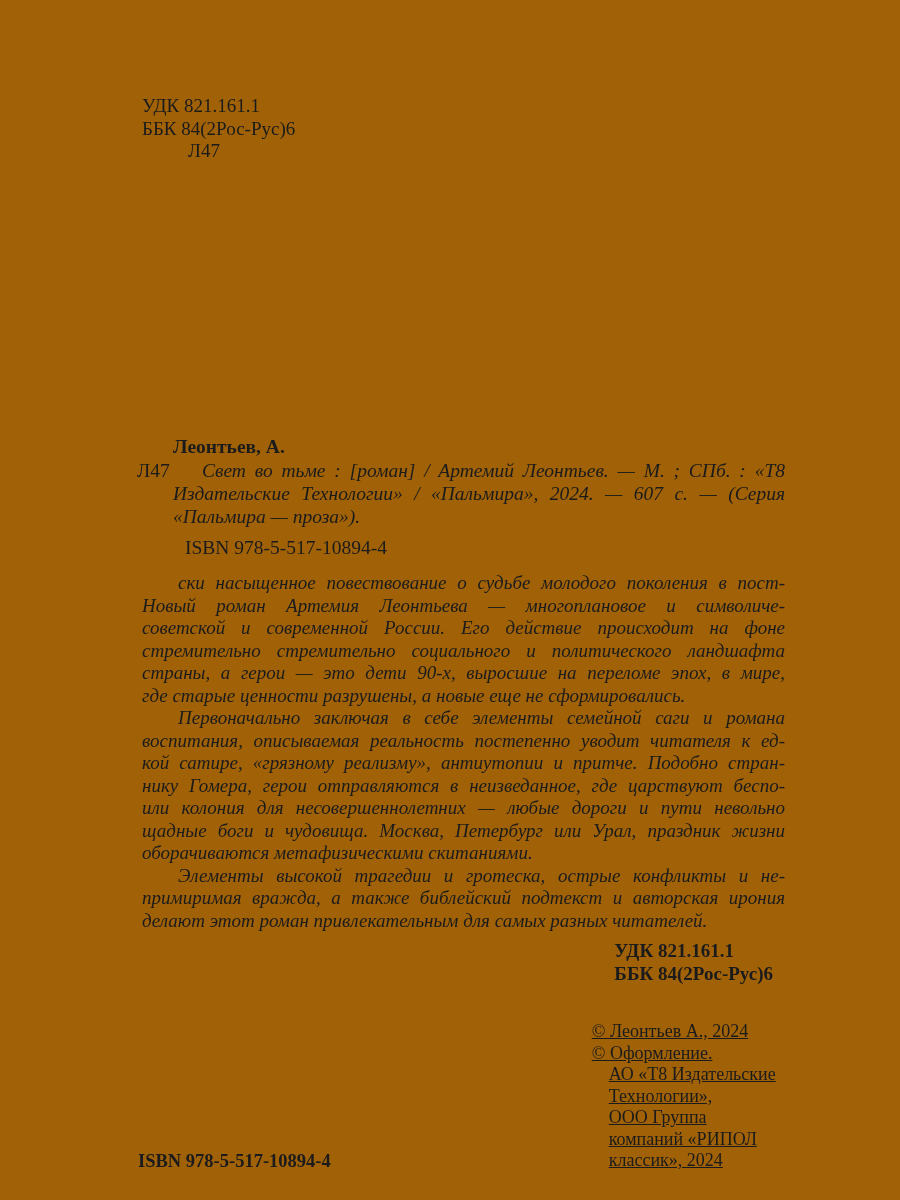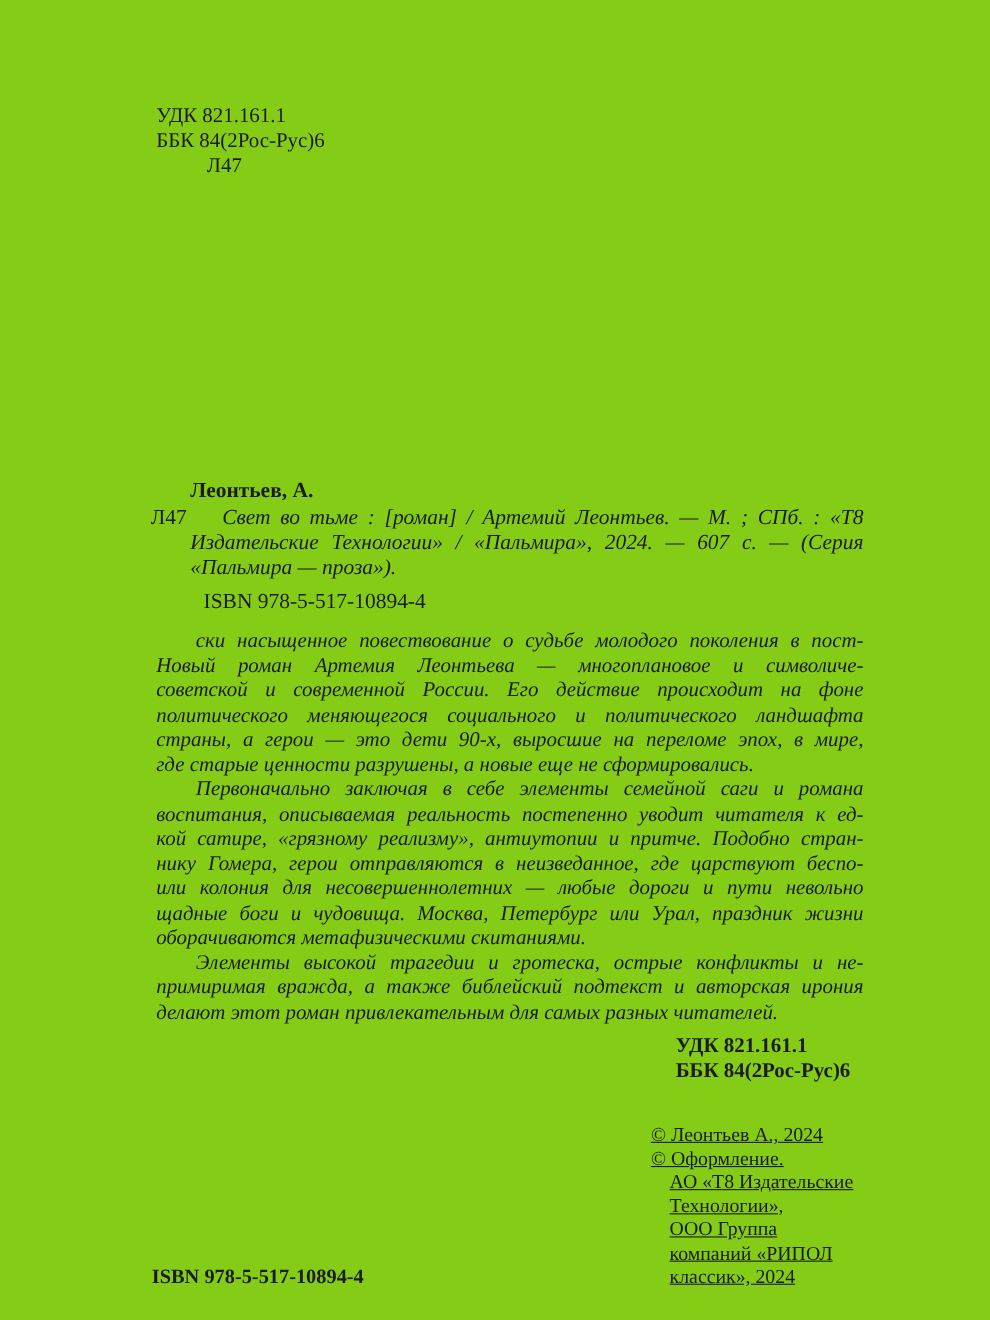--- a/index.html
+++ b/index.html
@@ -5,21 +5,21 @@
   html, body {
     margin: 0;
     padding: 0;
     background: #e8e8e8;
   }
   .page {
     position: relative;
     width: 900px;
     height: 1200px;
     margin: 0 auto;
-    background: #84cc16;
+    background: #a16207;
     color: #1b1b1b;
     font-family: "Liberation Serif", "DejaVu Serif", serif;
     overflow: hidden;
   }
   .text-column {
     position: absolute;
     left: 142px;
     top: 95px;
     width: 643px;
   }
@@ -141,21 +141,21 @@
           <div class="jline last">«Пальмира — проза»).</div>
         </div>
     </div>
 
     <div class="isbn-mid">ISBN 978-5-517-10894-4</div>
 
     <div class="para para-1">
         <div class="jline">ски насыщенное повествование о судьбе молодого поколения в пост-</div>
         <div class="jline">Новый роман Артемия Леонтьева — многоплановое и символиче-</div>
         <div class="jline">советской и современной России. Его действие происходит на фоне</div>
-        <div class="jline">политического меняющегося социального и политического ландшафта</div>
+        <div class="jline">стремительно стремительно социального и политического ландшафта</div>
         <div class="jline">страны, а герои — это дети 90-х, выросшие на переломе эпох, в мире,</div>
         <div class="jline last">где старые ценности разрушены, а новые еще не сформировались.</div>
       </div>
     <div class="para">
         <div class="jline">Первоначально заключая в себе элементы семейной саги и романа</div>
         <div class="jline">воспитания, описываемая реальность постепенно уводит читателя к ед-</div>
         <div class="jline">кой сатире, «грязному реализму», антиутопии и притче. Подобно стран-</div>
         <div class="jline">нику Гомера, герои отправляются в неизведанное, где царствуют беспо-</div>
         <div class="jline">или колония для несовершеннолетних — любые дороги и пути невольно</div>
         <div class="jline">щадные боги и чудовища. Москва, Петербург или Урал, праздник жизни</div>

